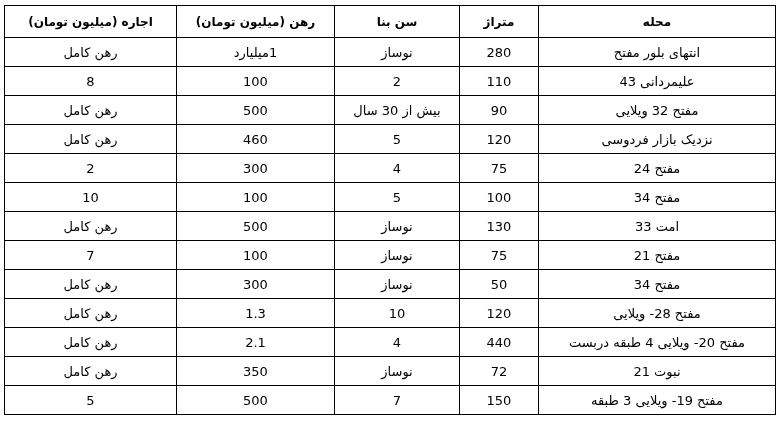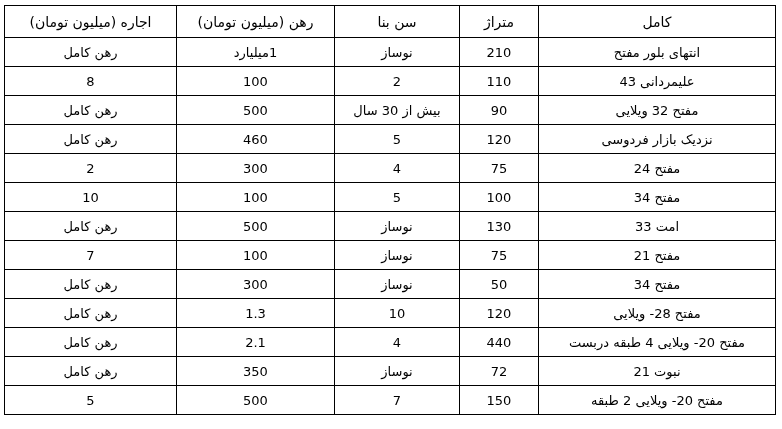--- a/index.html
+++ b/index.html
@@ -28,22 +28,22 @@
     table.data-table td {
       border: 1.3px solid #000000;
       text-align: center;
       vertical-align: middle;
       padding: 0 4px;
       white-space: nowrap;
       overflow: hidden;
     }
     table.data-table th {
       height: 31px;
-      font-weight: normal;
-      font-size: 14px;
+      font-weight: bold;
+      font-size: 12px;
     }
     table.data-table td {
       height: 28px;
       font-size: 13px;
       font-weight: normal;
     }
     col.c-area  { width: 237px; }
     col.c-size  { width: 79px; }
     col.c-age   { width: 125px; }
     col.c-dep   { width: 158px; }
@@ -55,31 +55,31 @@
 <table class="data-table">
   <colgroup>
     <col class="c-area">
     <col class="c-size">
     <col class="c-age">
     <col class="c-dep">
     <col class="c-rent">
   </colgroup>
   <thead>
     <tr>
-      <th>کامل</th>
+      <th>محله</th>
       <th>متراژ</th>
       <th>سن بنا</th>
       <th>رهن (میلیون تومان)</th>
       <th>اجاره (میلیون تومان)</th>
     </tr>
   </thead>
   <tbody>
     <tr>
       <td>انتهای بلور مفتح</td>
-      <td>210</td>
+      <td>280</td>
       <td>نوساز</td>
       <td>1میلیارد</td>
       <td>رهن کامل</td>
     </tr>
     <tr>
       <td>علیمردانی 43</td>
       <td>110</td>
       <td>2</td>
       <td>100</td>
       <td>8</td>
@@ -148,20 +148,20 @@
       <td>رهن کامل</td>
     </tr>
     <tr>
       <td>نبوت 21</td>
       <td>72</td>
       <td>نوساز</td>
       <td>350</td>
       <td>رهن کامل</td>
     </tr>
     <tr>
-      <td>مفتح 20- ویلایی 2 طبقه</td>
+      <td>مفتح 19- ویلایی 3 طبقه</td>
       <td>150</td>
       <td>7</td>
       <td>500</td>
       <td>5</td>
     </tr>
   </tbody>
 </table>
 
 </body></html>

